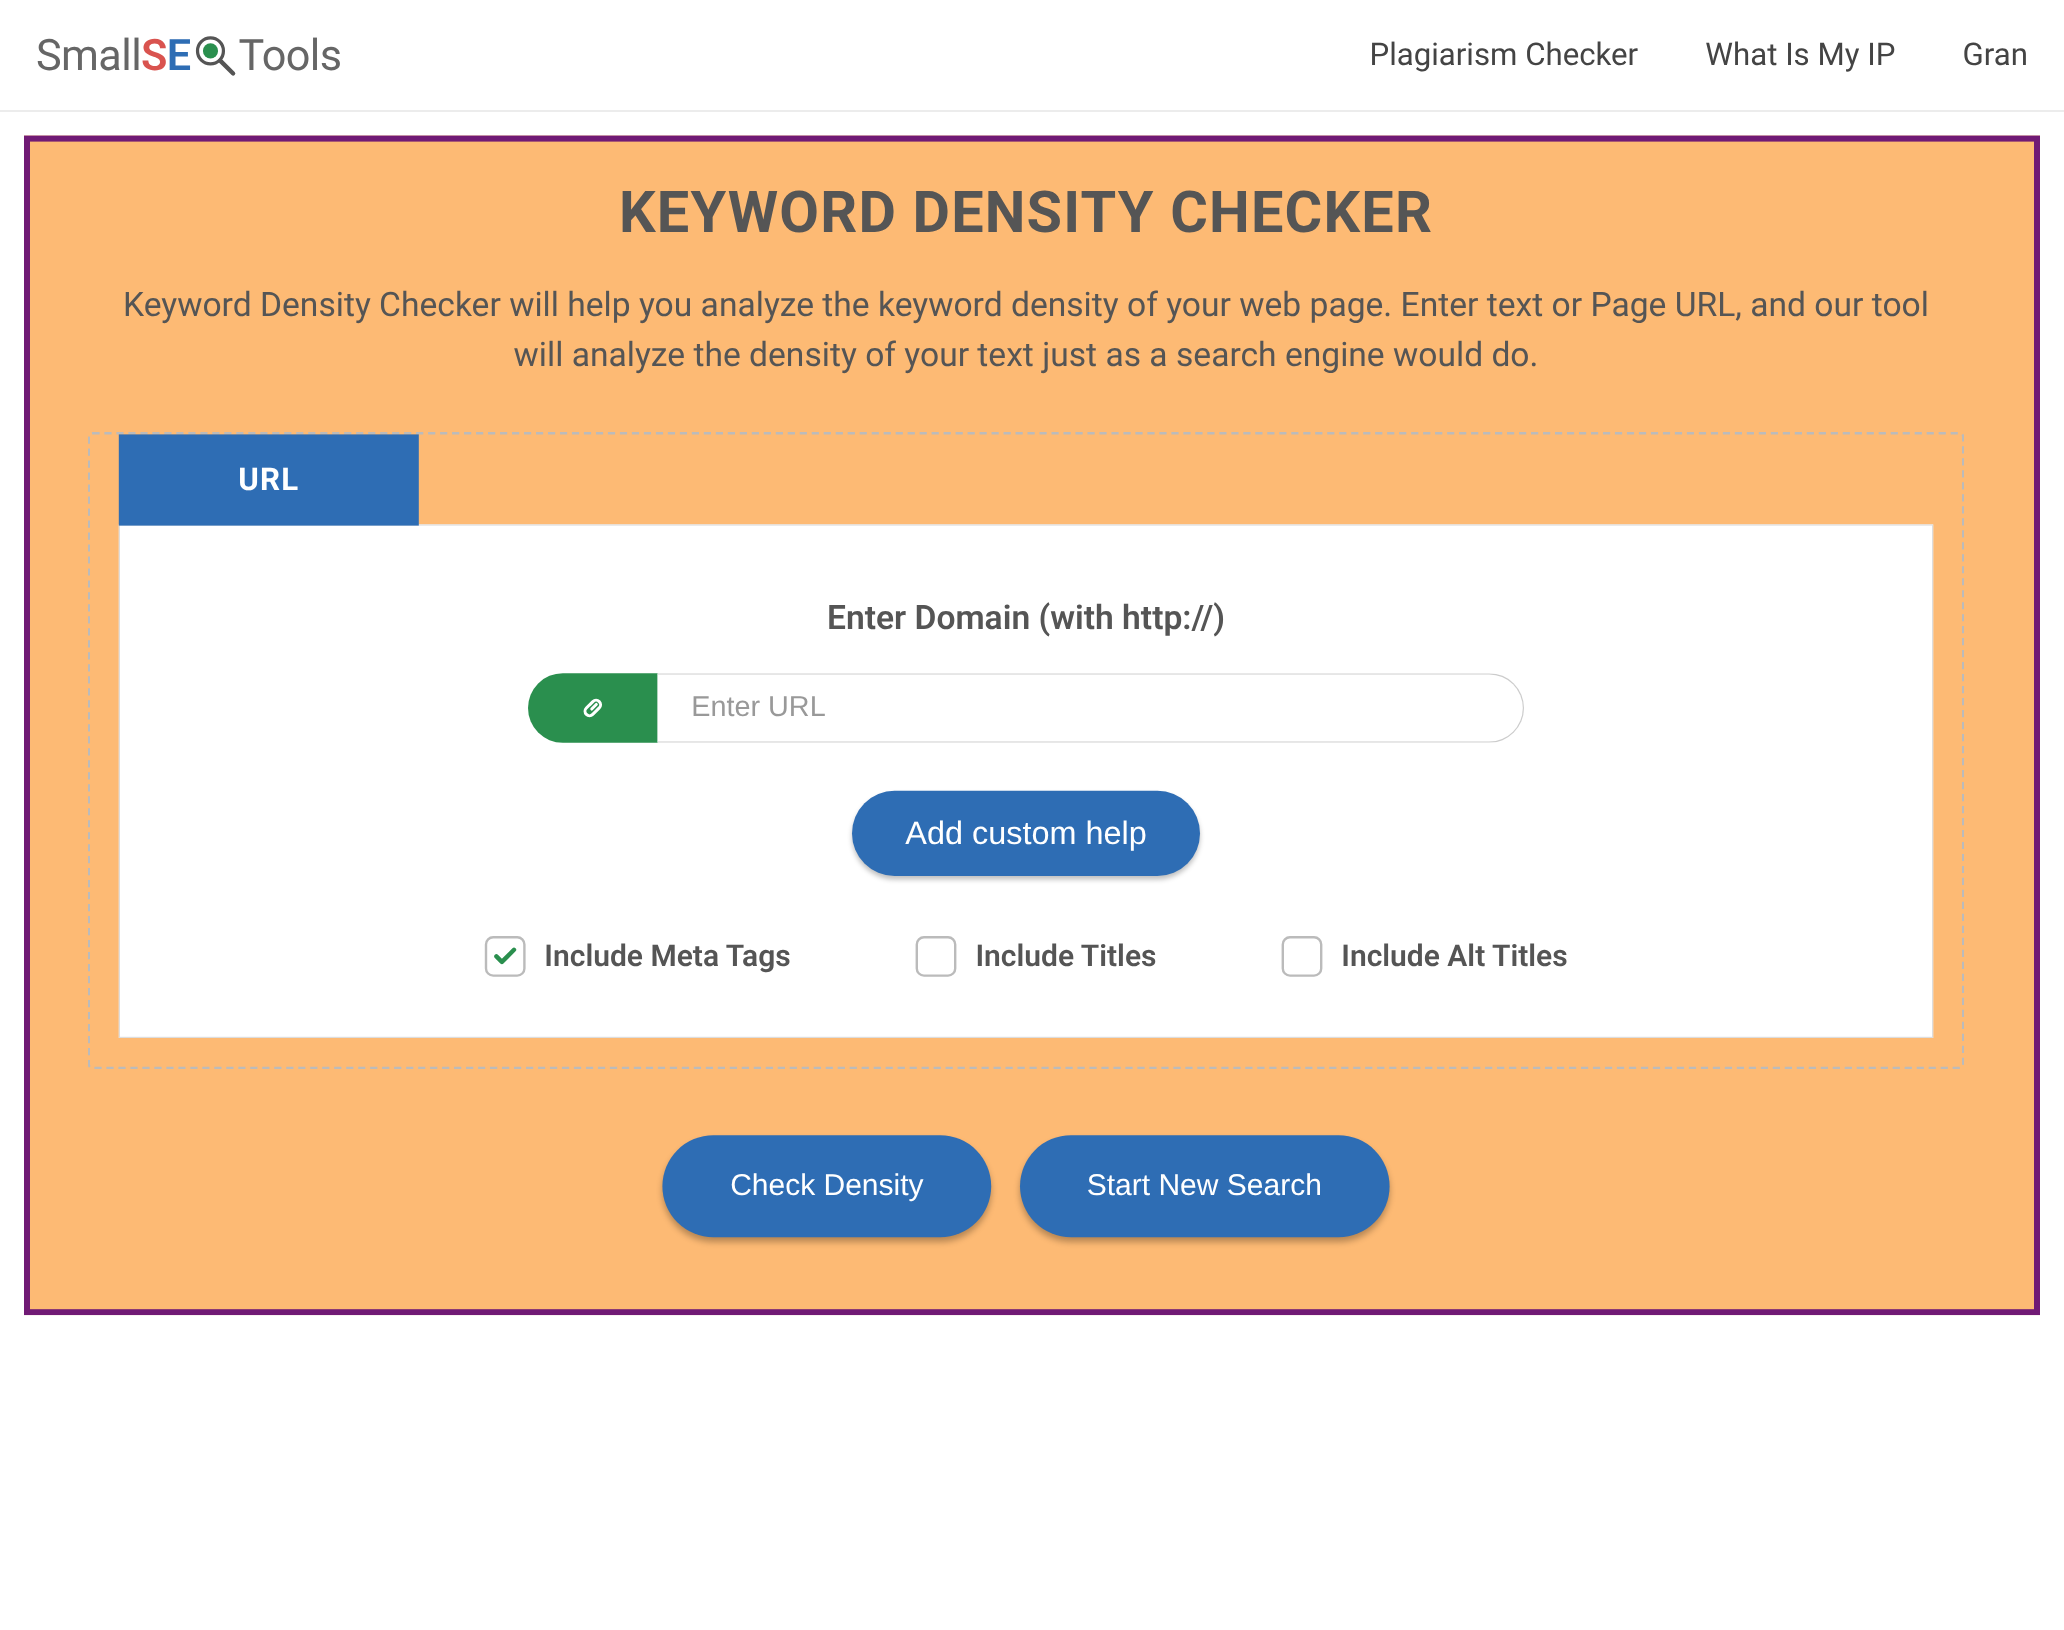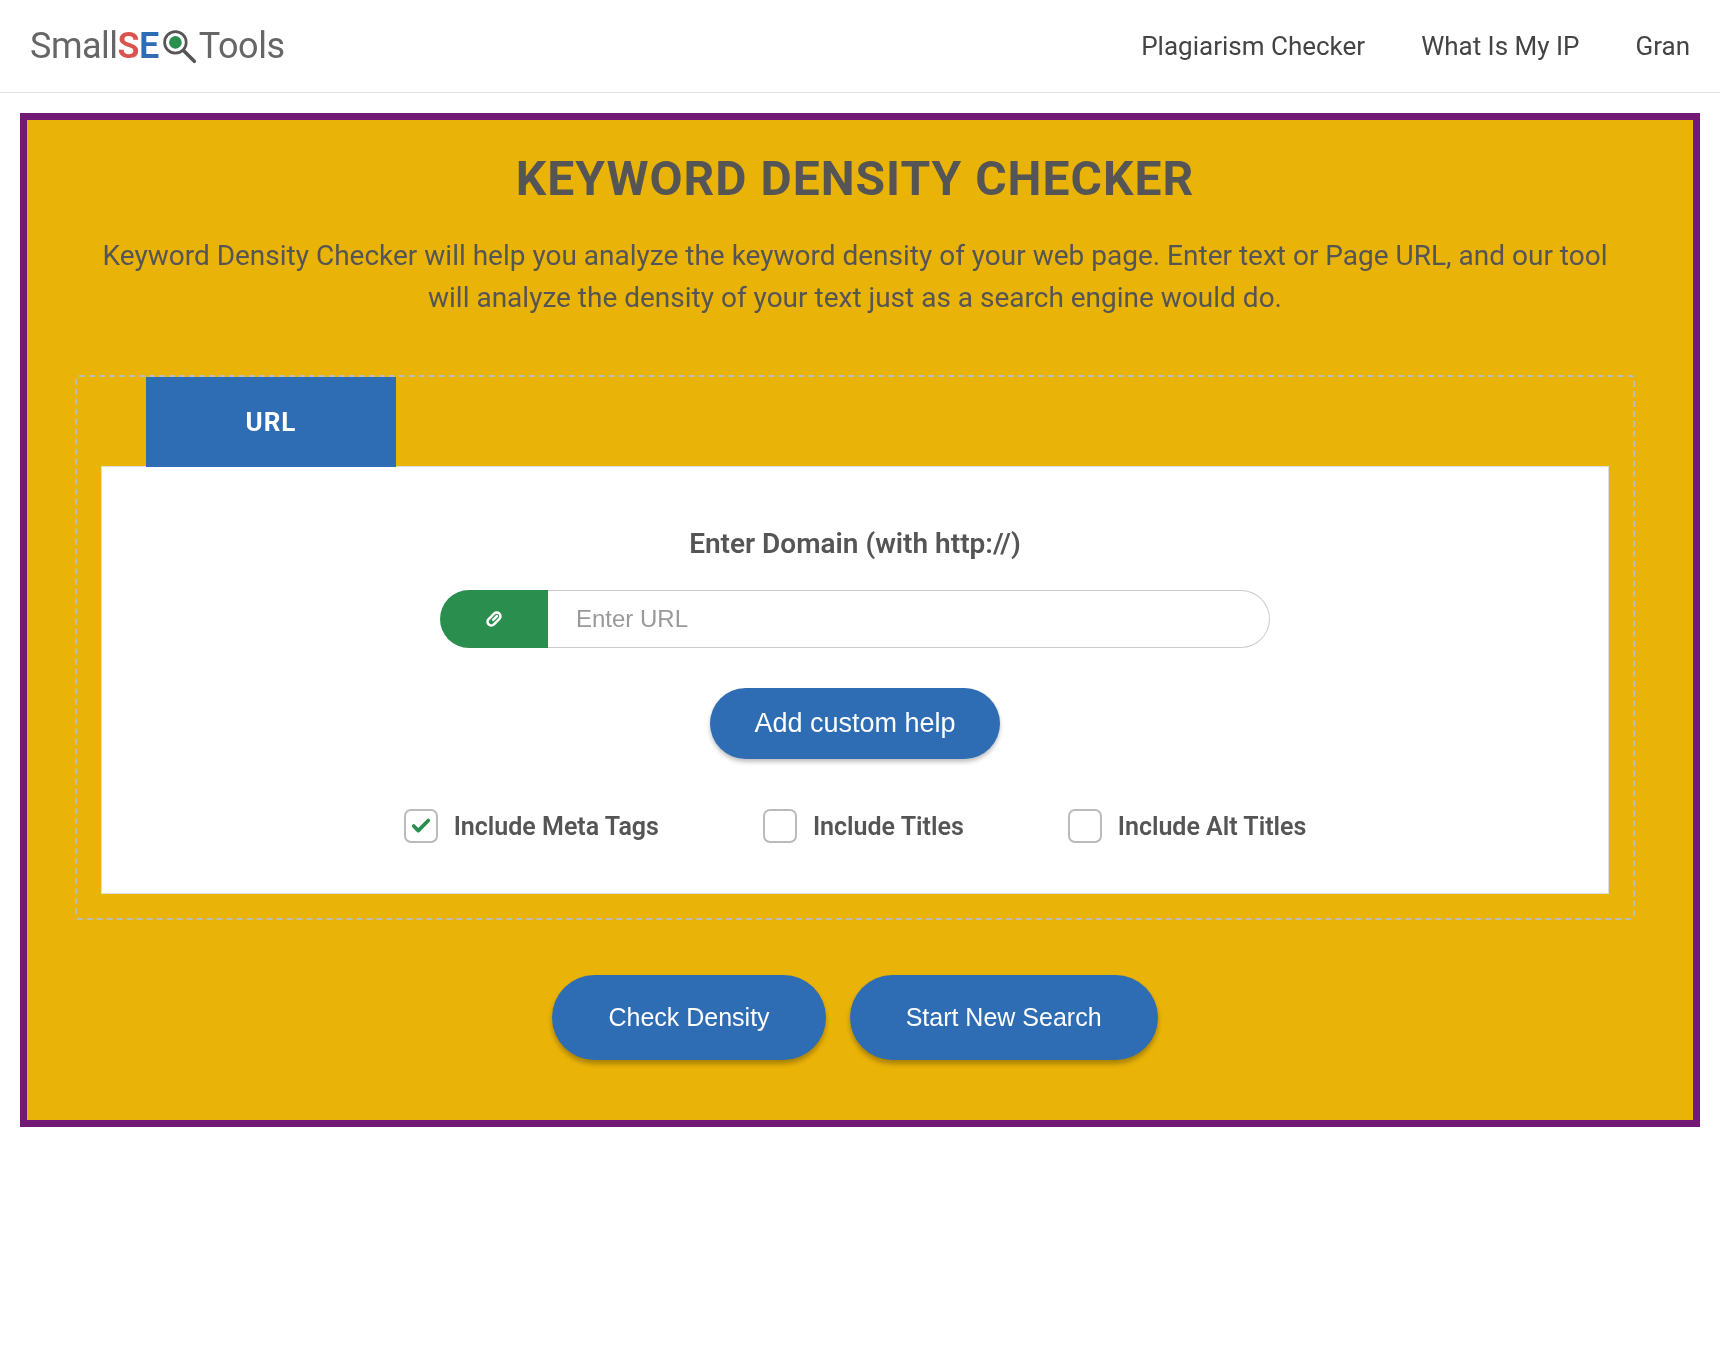--- a/index.html
+++ b/index.html
@@ -37,64 +37,63 @@
   display: flex;
   gap: 56px;
   font-size: 26px;
   color: #444;
   font-weight: 400;
   white-space: nowrap;
 }
 .nav span { cursor: pointer; }
 .container {
   margin: 20px 20px 0 20px;
-  border: 7px solid #701a75;
+  border: 5px solid #701a75;
   padding: 30px 10px 60px 0;
-  background: #eab308;
+  background: #fdba74;
 }
 .title {
   text-align: center;
   font-size: 48px;
   font-weight: 700;
   color: #555;
   letter-spacing: 1px;
   margin-bottom: 28px;
 }
 .subtitle {
   text-align: center;
   font-size: 28px;
   color: #555;
   line-height: 1.5;
   max-width: 1580px;
-  margin: 0 auto 56px auto;
+  margin: 0 auto 43px auto;
   padding: 0 30px;
 }
 .dashed-box {
   margin: 0 48px;
   border: 2px dashed #bbb;
   border-radius: 4px;
   padding: 0 24px 24px 24px;
   position: relative;
 }
 .tabs {
   display: flex;
   position: relative;
   top: 0;
 }
 .tab {
   width: 250px;
-  height: 90px;
+  height: 76px;
   display: flex;
   align-items: center;
   justify-content: center;
   font-size: 26px;
   font-weight: 700;
   cursor: pointer;
   letter-spacing: 1px;
-  margin-left: 45px;
 }
 .tab.active {
   background: #2e6db4;
   color: #fff;
 }
 .tab.inactive {
   background: #fff;
   color: #555;
   border: 1px solid #ddd;
   border-bottom: none;

